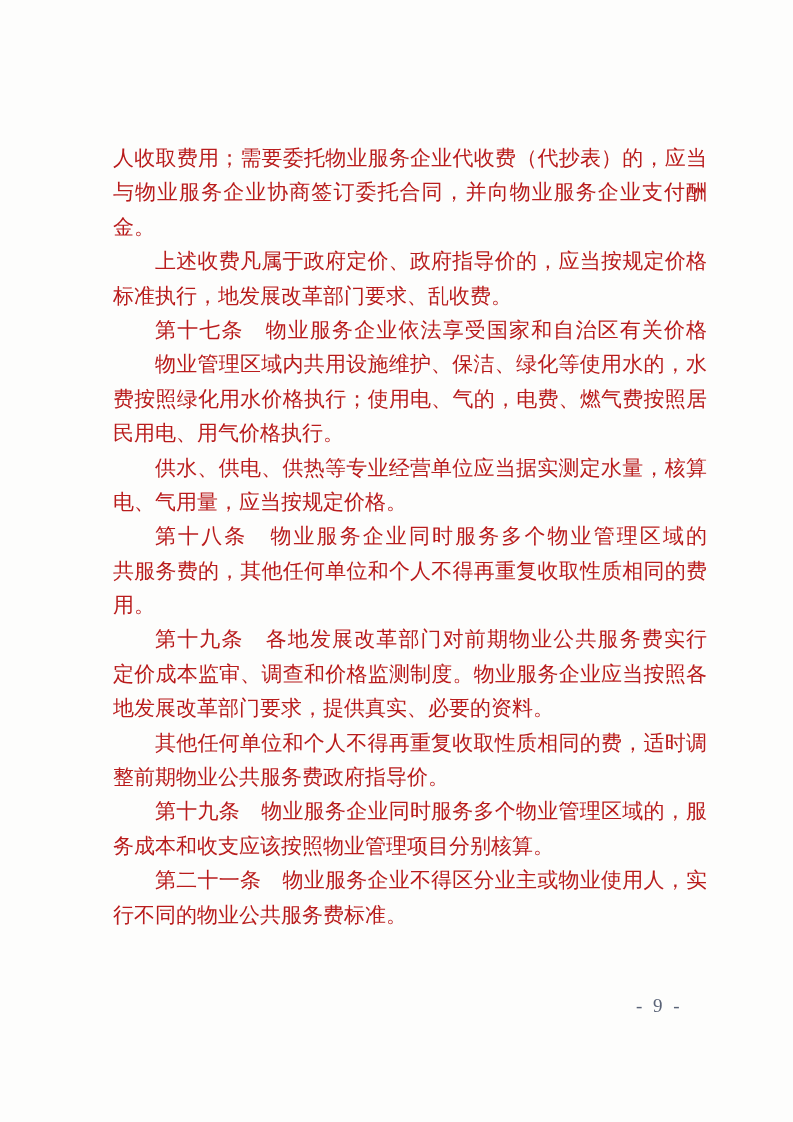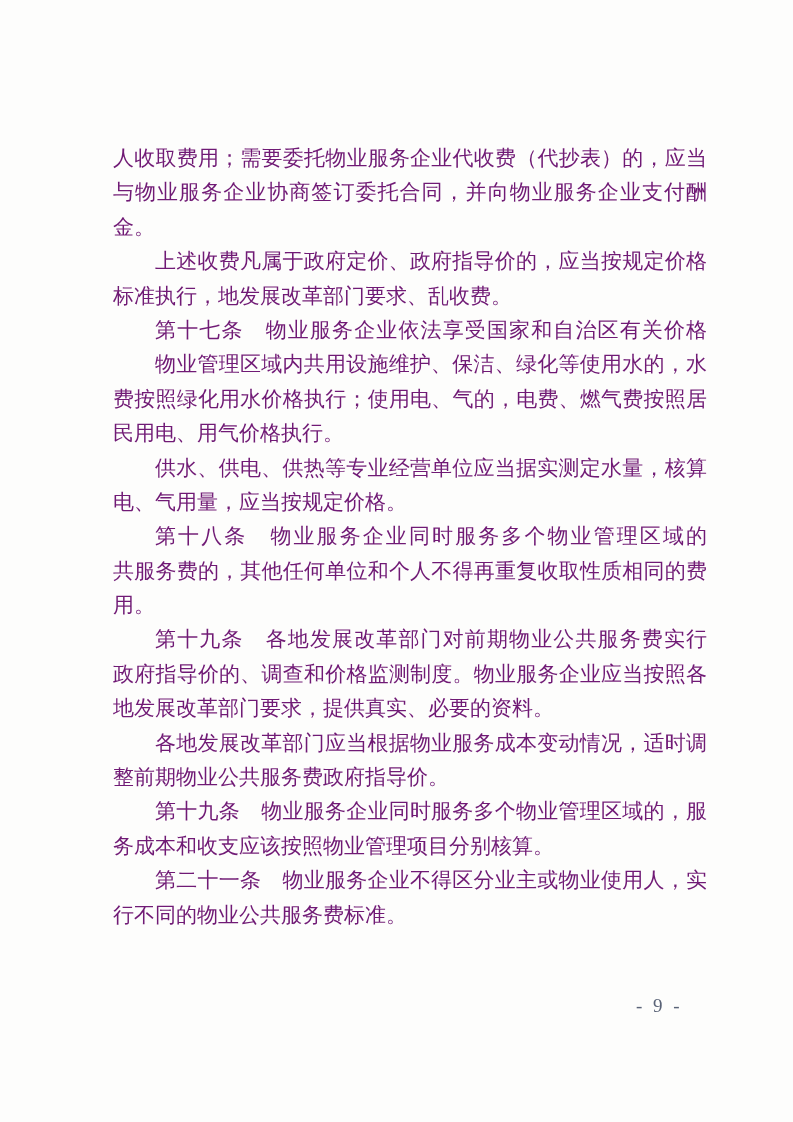--- a/index.html
+++ b/index.html
@@ -14,21 +14,21 @@
     margin: 0 auto;
     background: #fdfdfc;
     overflow: hidden;
     font-family: "Liberation Serif", serif;
   }
   .text-block {
     position: absolute;
     left: 113px;
     top: 141px;
     width: 594px;
-    color: #701a75;
+    color: #b91c1c;
   }
   .line {
     font-size: 21px;
     line-height: 34.4px;
     height: 34.4px;
     text-align: left;
     word-break: break-all;
     white-space: pre-wrap;
   }
   .line.fill {
@@ -64,23 +64,23 @@
     <div class="line fill indent">第十七条　物业服务企业依法享受国家和自治区有关价格</div>
     <div class="line fill indent">物业管理区域内共用设施维护、保洁、绿化等使用水的，水</div>
     <div class="line fill">费按照绿化用水价格执行；使用电、气的，电费、燃气费按照居</div>
     <div class="line">民用电、用气价格执行。</div>
     <div class="line fill indent">供水、供电、供热等专业经营单位应当据实测定水量，核算</div>
     <div class="line">电、气用量，应当按规定价格。</div>
     <div class="line fill indent">第十八条　物业服务企业同时服务多个物业管理区域的</div>
     <div class="line fill">共服务费的，其他任何单位和个人不得再重复收取性质相同的费</div>
     <div class="line">用。</div>
     <div class="line fill indent">第十九条　各地发展改革部门对前期物业公共服务费实行</div>
-    <div class="line fill">政府指导价的、调查和价格监测制度。物业服务企业应当按照各</div>
+    <div class="line fill">定价成本监审、调查和价格监测制度。物业服务企业应当按照各</div>
     <div class="line">地发展改革部门要求，提供真实、必要的资料。</div>
-    <div class="line fill indent">各地发展改革部门应当根据物业服务成本变动情况，适时调</div>
+    <div class="line fill indent">其他任何单位和个人不得再重复收取性质相同的费，适时调</div>
     <div class="line">整前期物业公共服务费政府指导价。</div>
     <div class="line fill indent">第十九条　物业服务企业同时服务多个物业管理区域的，服</div>
     <div class="line">务成本和收支应该按照物业管理项目分别核算。</div>
     <div class="line fill indent">第二十一条　物业服务企业不得区分业主或物业使用人，实</div>
     <div class="line">行不同的物业公共服务费标准。</div>
   </div>
   <div class="page-number">- 9 -</div>
 </div>
 
 </body></html>

